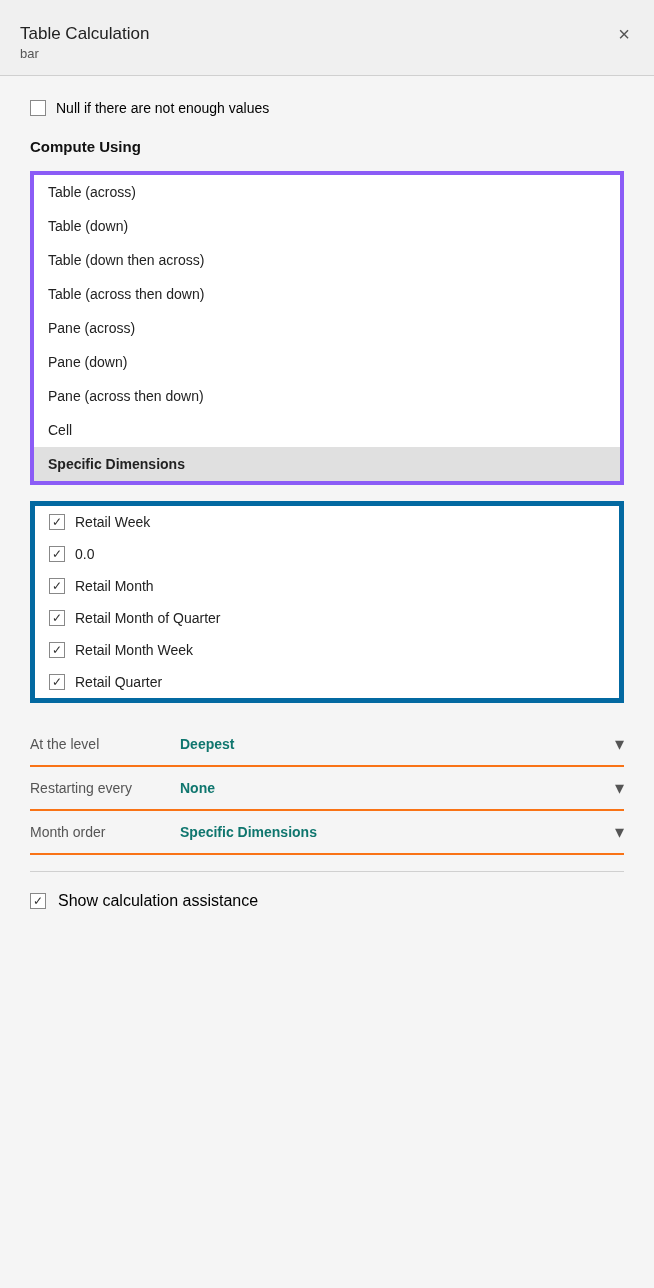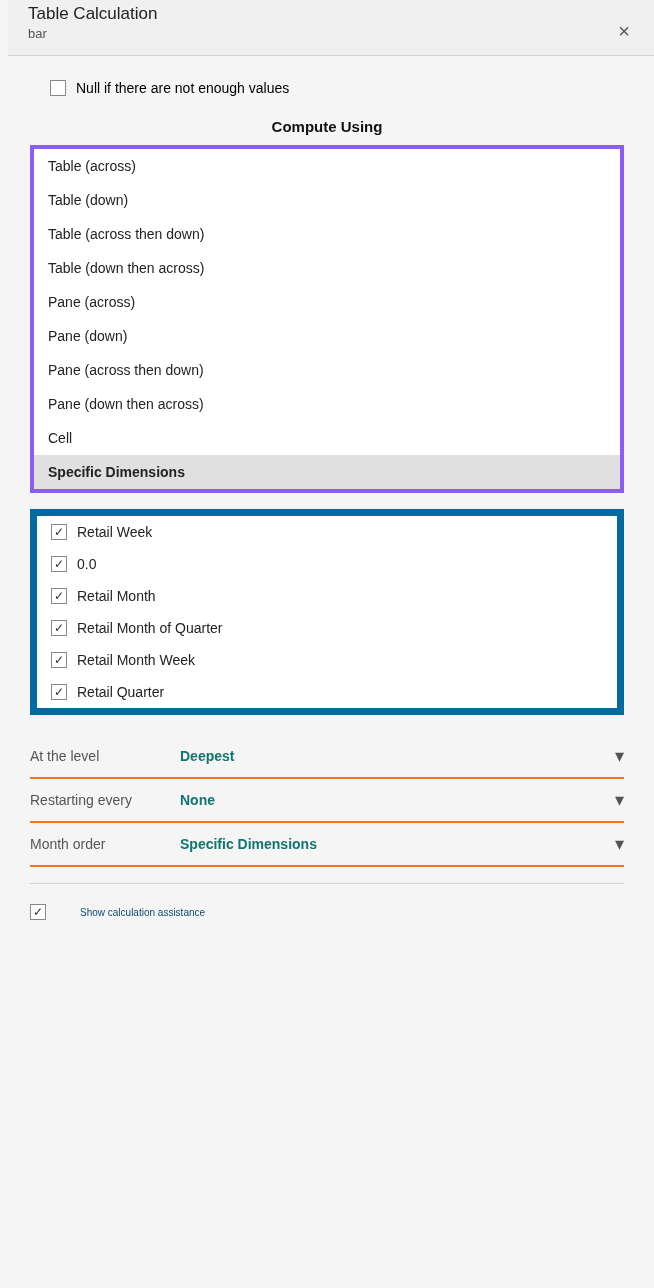--- a/index.html
+++ b/index.html
@@ -12,25 +12,24 @@
     }
     .modal {
       background: #f5f5f5;
       width: 654px;
       min-height: 1288px;
       position: relative;
     }
     .modal-header {
       background: #f0f0f0;
       border-bottom: 1px solid #d0d0d0;
-      padding: 4px 20px 14px 20px;
+      padding: 24px 20px 14px 20px;
       display: flex;
       justify-content: space-between;
-      align-items: flex-end;
-      margin-left: 8px;
+      align-items: flex-start;
     }
     .modal-title {
       font-size: 17px;
       font-weight: 500;
       color: #222;
     }
     .modal-subtitle {
       font-size: 13px;
       color: #555;
       margin-top: 2px;
@@ -44,21 +43,20 @@
       padding: 0 4px;
       line-height: 1;
     }
     .modal-body {
       padding: 24px 30px 24px 30px;
     }
     .null-check-row {
       display: flex;
       align-items: flex-start;
       margin-bottom: 22px;
-      margin-left: 20px;
     }
     .checkbox {
       width: 16px;
       height: 16px;
       border: 1.5px solid #888;
       background: white;
       display: inline-flex;
       align-items: center;
       justify-content: center;
       margin-right: 10px;
@@ -66,40 +64,39 @@
     }
     .checkbox.checked::after {
       content: '✓';
       font-size: 12px;
       color: #333;
     }
     .section-label {
       font-weight: 700;
       font-size: 15px;
       color: #111;
-      margin-bottom: 10px;
-      text-align: center;
+      margin-bottom: 16px;
     }
     .list-box {
       border: 4px solid #8b5cf6;
       background: white;
       margin-bottom: 16px;
     }
     .list-item {
       padding: 9px 14px;
       color: #222;
       cursor: pointer;
       font-size: 14px;
     }
     .list-item.selected {
       background: #e0e0e0;
       font-weight: 700;
     }
     .check-list-box {
-      border: 7px solid #0369a1;
+      border: 5px solid #0369a1;
       background: white;
       margin-bottom: 20px;
     }
     .check-list-item {
       display: flex;
       align-items: center;
       padding: 8px 14px;
       cursor: pointer;
       font-size: 14px;
       color: #222;
@@ -167,26 +164,25 @@
     <div class="null-check-row">
       <div class="checkbox"></div>
       <span>Null if there are not enough values</span>
     </div>
 
     <div class="section-label">Compute Using</div>
 
     <div class="list-box">
       <div class="list-item">Table (across)</div>
       <div class="list-item">Table (down)</div>
+      <div class="list-item">Table (down then across)</div>
       <div class="list-item">Table (across then down)</div>
-      <div class="list-item">Table (down then across)</div>
       <div class="list-item">Pane (across)</div>
       <div class="list-item">Pane (down)</div>
       <div class="list-item">Pane (across then down)</div>
-      <div class="list-item">Pane (down then across)</div>
       <div class="list-item">Cell</div>
       <div class="list-item selected">Specific Dimensions</div>
     </div>
 
     <div class="check-list-box">
       <div class="check-list-item">
         <div class="checkbox checked"></div>
         <span>Retail Week</span>
       </div>
       <div class="check-list-item">
@@ -232,17 +228,17 @@
       <div class="field-value-wrap">
         <span class="field-value">Specific Dimensions</span>
         <span class="dropdown-arrow">▾</span>
       </div>
     </div>
 
     <hr class="divider">
 
     <div class="show-calc-row">
       <div class="checkbox checked"></div>
-      <span style="margin-left:24px;font-size:10px;color:#0c4a6e;">Show calculation assistance</span>
+      <span style="margin-left:2px;font-size:16px;color:#000000;">Show calculation assistance</span>
     </div>
 
   </div>
 </div>
 
 </body></html>

